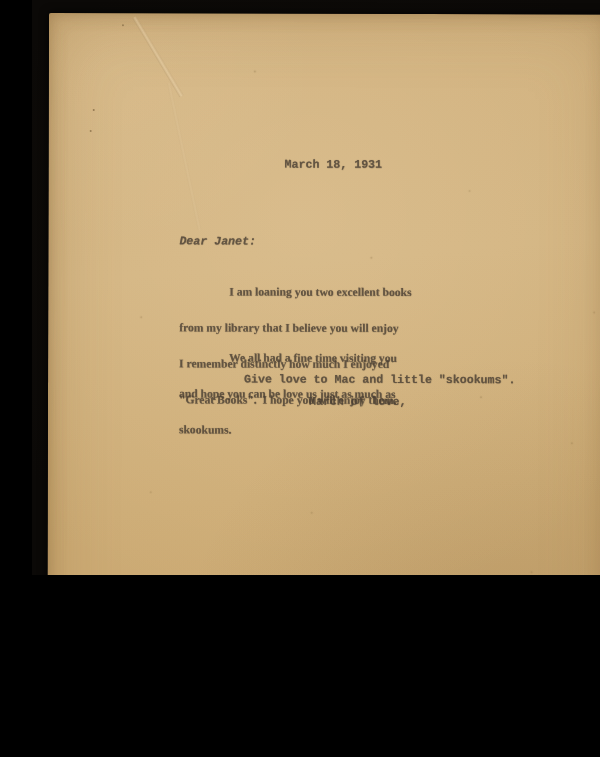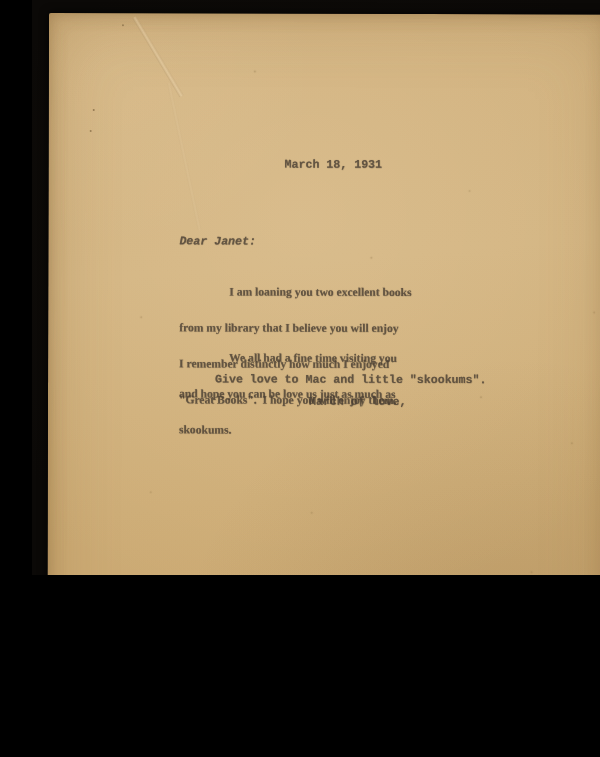--- a/index.html
+++ b/index.html
@@ -70,21 +70,21 @@
   .typed{
     position:absolute;white-space:pre;
     font-size:11.6px;line-height:12px;font-weight:700;
     color:var(--ink,#4a3f33);opacity:.82;
     text-shadow:0 0 1px rgba(74,63,51,.55), .4px .4px .7px rgba(74,63,51,.35);
   }
   .date{left:236px;top:145px;}
   .salutation{left:131px;top:222px;font-style:italic;}
   .p1{left:131px;top:249px;}
   .p2{left:131px;top:315px;}
-  .p3{left:167px;top:360px;}
+  .p3{left:196px;top:360px;}
   .closing{left:261px;top:382px;}
   .line{white-space:pre;font-family:Liberation Serif, serif;}
   .line.indent{text-indent:50px;}
 </style>
 </head>
 <body>
 
 <div class="scene">
   <div class="paper">
     <div class="crease crease-1"></div>

